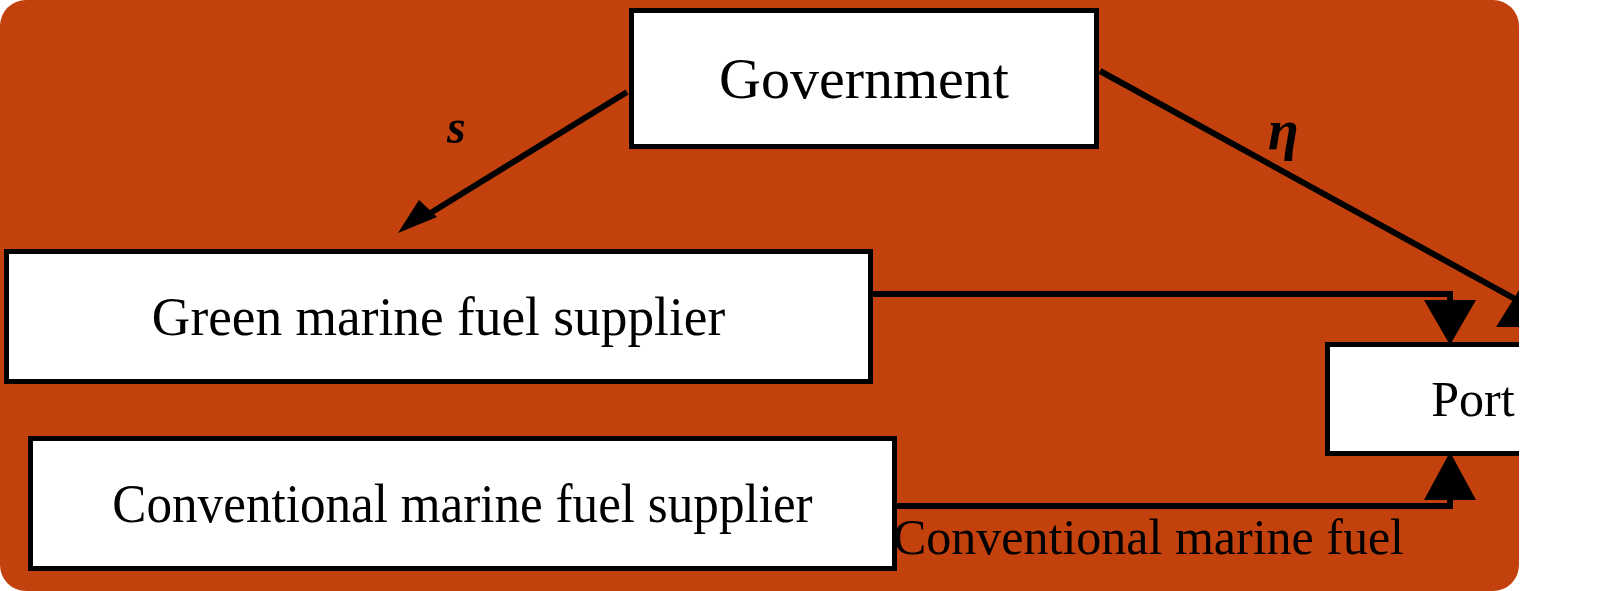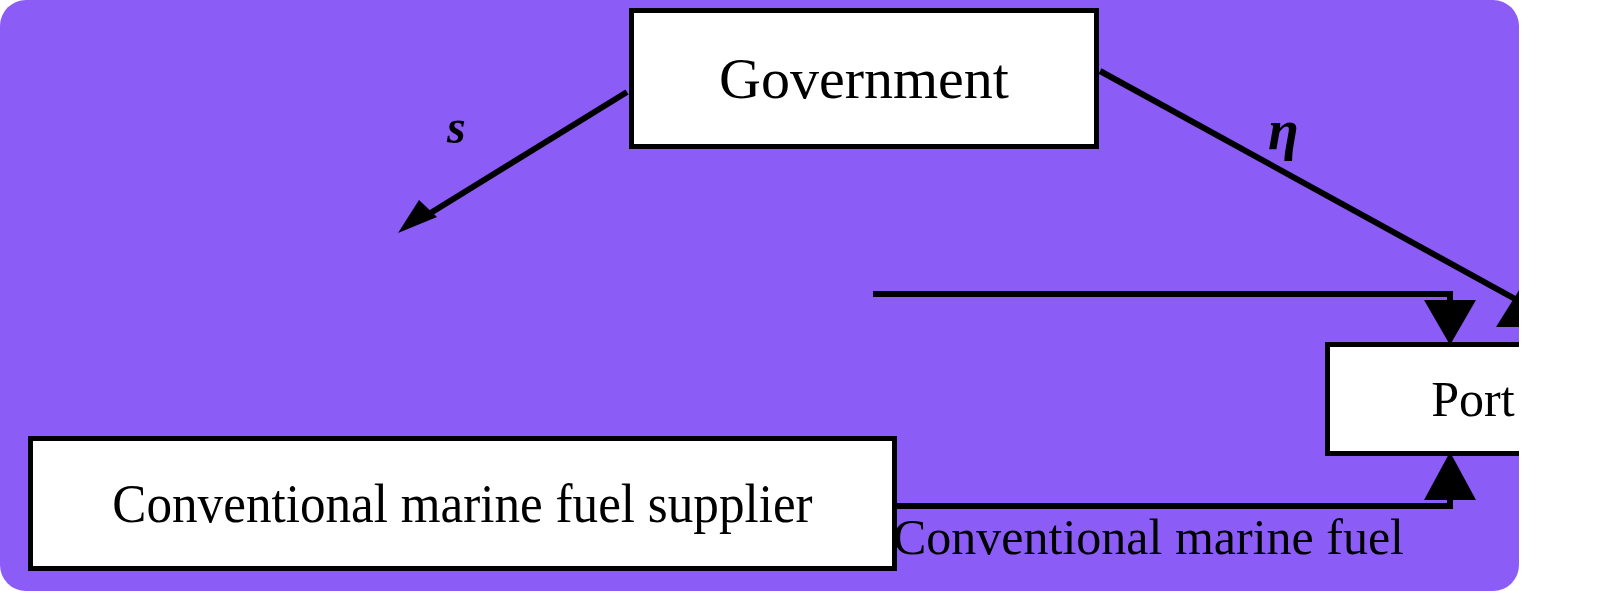--- a/index.html
+++ b/index.html
@@ -4,21 +4,21 @@
 <style>
   html, body {
     margin: 0;
     padding: 0;
     background: #ffffff;
   }
   #diagram-root {
     position: relative;
     width: 1519px;
     height: 591px;
-    background: #8b5cf6;
+    background: #c2410c;
     overflow: hidden;
     font-family: "Liberation Serif", "DejaVu Serif", serif;
     border-radius: 26px;
   }
   #diagram-svg {
     position: absolute;
     left: 0;
     top: 0;
     width: 1602px;
     height: 591px;
@@ -135,20 +135,23 @@
     <g>
       <polyline points="873,506 1450,506 1450,483" fill="none" stroke="#000000" stroke-width="6"></polyline>
       <polygon points="1450,452 1424,500 1476,500" fill="#000000"></polygon>
     </g>
   </svg>
 
   <div class="node-box" id="node-government">
     <span class="node-label">Government</span>
   </div>
 
+  <div class="node-box" id="node-green-supplier">
+    <span class="node-label">Green marine fuel supplier</span>
+  </div>
 
   <div class="node-box" id="node-conventional-supplier">
     <span class="node-label">Conventional marine fuel supplier</span>
   </div>
 
   <div class="node-box" id="node-port">
     <span class="node-label">Port</span>
   </div>
 
   <div class="edge-label" id="edge-label-subsidy">s</div>

